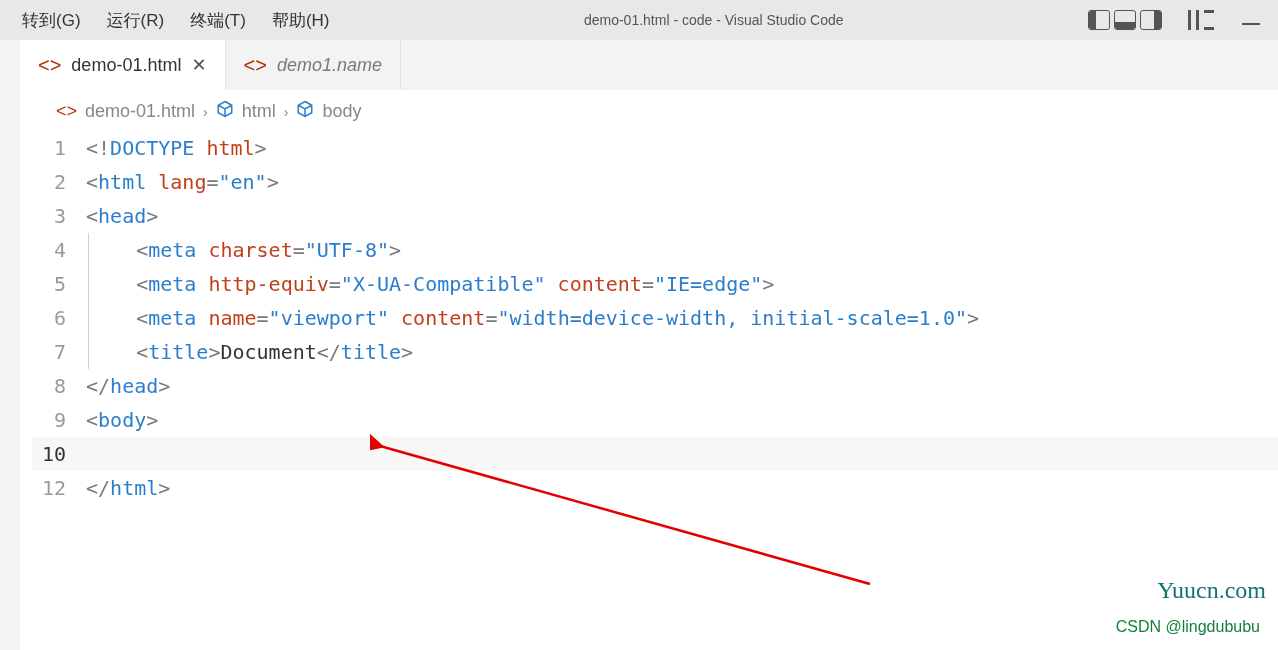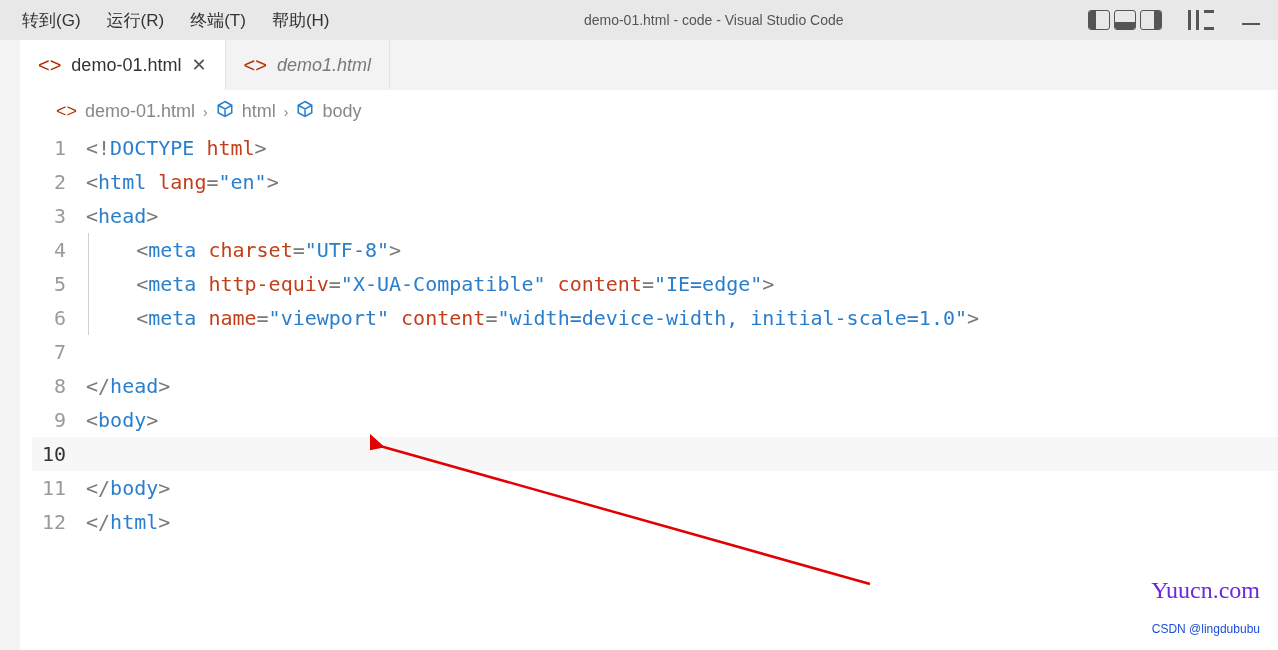--- a/index.html
+++ b/index.html
@@ -82,22 +82,22 @@
 
 .tk-gray { color:#7a7a7a; }
 .tk-tag { color:#2a7ecc;text-align:center; }
 .tk-attr { color:#c23f1a; }
 .tk-str { color:#2a7ecc; }
 .tk-text { color:#222; }
 .tk-title-text { color:#333; }
 
 .arrow-svg { position:absolute; left:370px; top:434px; pointer-events:none; }
 
-.watermark1 { position:absolute; right:18px; bottom:46px; color:#6d28d9; font-size:24px; font-family:"Times New Roman",serif; }
-.watermark2 { position:absolute; right:18px; bottom:14px; color:#1d4ed8; font-size:12px; }
+.watermark1 { position:absolute; right:12px; bottom:46px; color:#0f766e; font-size:24px; font-family:"Times New Roman",serif; }
+.watermark2 { position:absolute; right:18px; bottom:14px; color:#15803d; font-size:16px; }
 </style>
 </head>
 <body>
 
 <div class="titlebar">
   <div class="menu">
     <div class="menu-item"><span>转到(G)</span></div>
     <div class="menu-item"><span>运行(R)</span></div>
     <div class="menu-item"><span>终端(T)</span></div>
     <div class="menu-item"><span>帮助(H)</span></div>
@@ -124,21 +124,21 @@
 <div class="main">
 
   <div class="tabs">
     <div class="tab active">
       <span class="file-icon">&lt;&gt;</span>
       <span class="label">demo-01.html</span>
       <span class="close">✕</span>
     </div>
     <div class="tab inactive">
       <span class="file-icon">&lt;&gt;</span>
-      <span class="label">demo1.html</span>
+      <span class="label">demo1.name</span>
     </div>
   </div>
 
   <div class="breadcrumb">
     <span class="file-icon">&lt;&gt;</span>
     <span>demo-01.html</span>
     <span class="chev">›</span>
     <span class="cube">
       <svg width="18" height="18" viewBox="0 0 24 24" fill="none" stroke="#2a7ecc" stroke-width="2">
           <path d="M12 2 L21 7 L21 17 L12 22 L3 17 L3 7 Z M3 7 L12 12 L21 7 M12 12 L12 22"></path>
@@ -174,35 +174,32 @@
       <div class="line">
         <div class="line-no">5</div>
         <div class="code"><span class="indent-guide"></span>   <span class="tk-gray">&lt;</span><span class="tk-tag">meta</span> <span class="tk-attr">http-equiv</span><span class="tk-gray">=</span><span class="tk-str">"X-UA-Compatible"</span> <span class="tk-attr">content</span><span class="tk-gray">=</span><span class="tk-str">"IE=edge"</span><span class="tk-gray">&gt;</span></div>
       </div>
       <div class="line">
         <div class="line-no">6</div>
         <div class="code"><span class="indent-guide"></span>   <span class="tk-gray">&lt;</span><span class="tk-tag">meta</span> <span class="tk-attr">name</span><span class="tk-gray">=</span><span class="tk-str">"viewport"</span> <span class="tk-attr">content</span><span class="tk-gray">=</span><span class="tk-str">"width=device-width, initial-scale=1.0"</span><span class="tk-gray">&gt;</span></div>
       </div>
       <div class="line">
         <div class="line-no">7</div>
+        <div class="code"><span class="indent-guide"></span>   <span class="tk-gray">&lt;</span><span class="tk-tag">title</span><span class="tk-gray">&gt;</span><span class="tk-title-text">Document</span><span class="tk-gray">&lt;/</span><span class="tk-tag">title</span><span class="tk-gray">&gt;</span></div>
       </div>
       <div class="line">
         <div class="line-no">8</div>
         <div class="code"><span class="tk-gray">&lt;/</span><span class="tk-tag">head</span><span class="tk-gray">&gt;</span></div>
       </div>
       <div class="line">
         <div class="line-no">9</div>
         <div class="code"><span class="tk-gray">&lt;</span><span class="tk-tag">body</span><span class="tk-gray">&gt;</span></div>
       </div>
       <div class="line active">
         <div class="line-no">10</div>
-      </div>
-      <div class="line">
-        <div class="line-no">11</div>
-        <div class="code"><span class="tk-gray">&lt;/</span><span class="tk-tag">body</span><span class="tk-gray">&gt;</span></div>
       </div>
       <div class="line">
         <div class="line-no">12</div>
         <div class="code"><span class="tk-gray">&lt;/</span><span class="tk-tag">html</span><span class="tk-gray">&gt;</span></div>
       </div>
     </div>
 
 </div>
 
 <svg class="arrow-svg" width="520" height="160">

